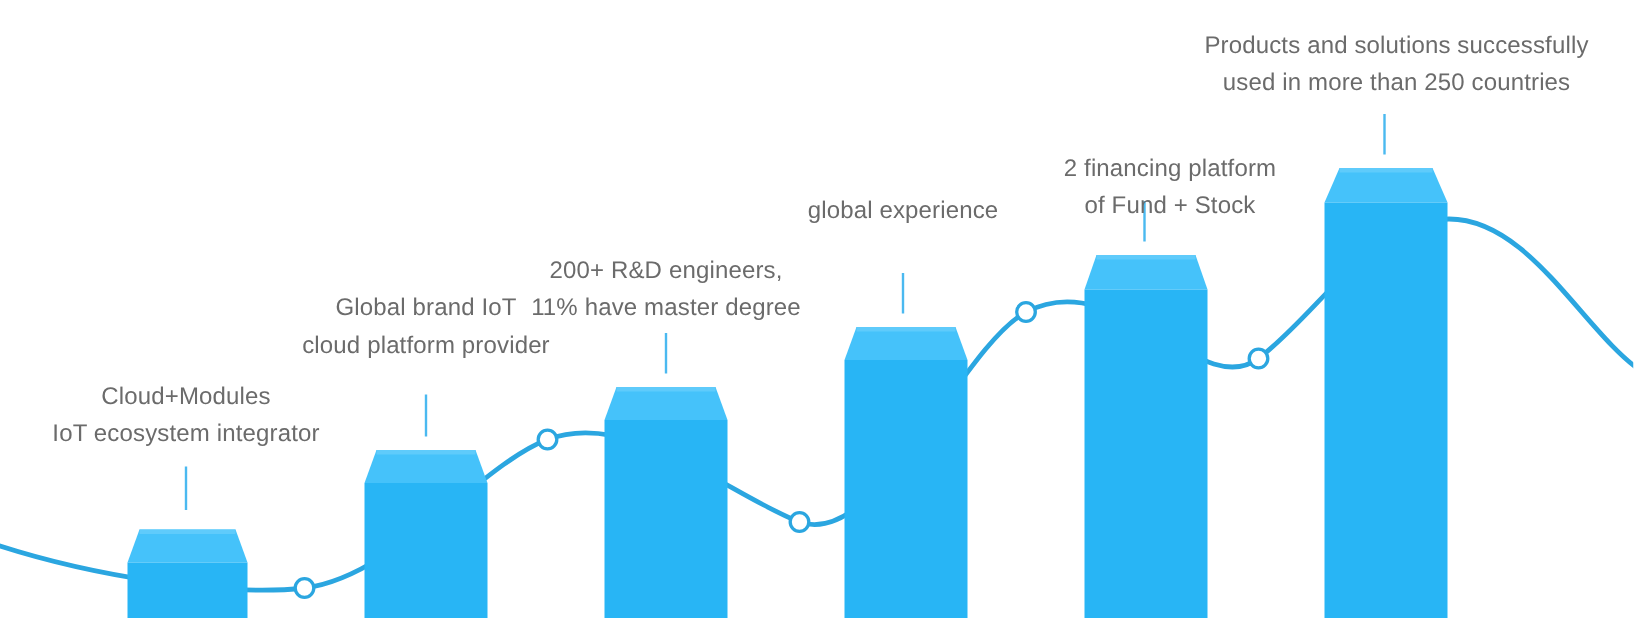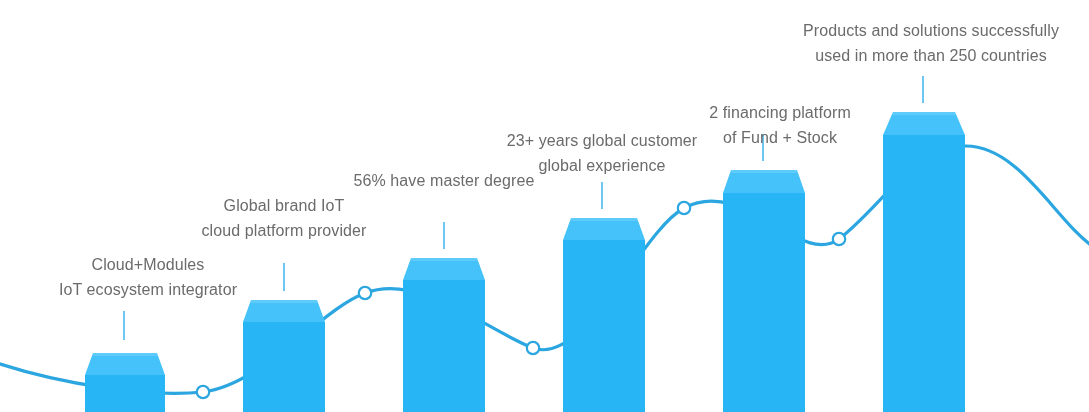--- a/index.html
+++ b/index.html
@@ -94,33 +94,33 @@
         <line x1="124" y1="311" x2="124" y2="340" stroke="#4ab9f0" stroke-width="1.6"></line>
         <line x1="284" y1="263" x2="284" y2="291" stroke="#4ab9f0" stroke-width="1.6"></line>
         <line x1="444" y1="222" x2="444" y2="249" stroke="#4ab9f0" stroke-width="1.6"></line>
         <line x1="602" y1="182" x2="602" y2="209" stroke="#4ab9f0" stroke-width="1.6"></line>
         <line x1="763" y1="134" x2="763" y2="161" stroke="#4ab9f0" stroke-width="1.6"></line>
         <line x1="923" y1="76" x2="923" y2="103" stroke="#4ab9f0" stroke-width="1.6"></line>
       </g>
   </svg>
 
   <div id="labels-layer">
-      <div class="label-block" style="top: 252px; left: 12px; width: 248px; padding-left: 12px;">
+      <div class="label-block" style="top: 252px; left: 0px; width: 248px;">
         <span class="lbl-line">Cloud+Modules</span>
         <span class="lbl-line">IoT ecosystem integrator</span>
       </div>
       <div class="label-block" style="top: 193px; left: 0px; width: 568px;">
         <span class="lbl-line">Global brand IoT</span>
         <span class="lbl-line">cloud platform provider</span>
       </div>
       <div class="label-block" style="top: 168px; left: 0px; width: 888px;">
-        <span class="lbl-line">56% have master degree</span>
+        <span class="lbl-line">200+ R&amp;D engineers,</span>
+        <span class="lbl-line">11% have master degree</span>
       </div>
       <div class="label-block" style="top: 128px; left: 115px; width: 974px;">
-        <span class="lbl-line">23+ years global customer</span>
         <span class="lbl-line">global experience</span>
       </div>
       <div class="label-block" style="top: 74px; left: 454px; width: 652px; margin-top: 26px;">
         <span class="lbl-line">2 financing platform</span>
         <span class="lbl-line">of Fund + Stock</span>
       </div>
       <div class="label-block" style="top: 18px; left: 773px; width: 316px;">
         <span class="lbl-line">Products and solutions successfully</span>
         <span class="lbl-line">used in more than 250 countries</span>
       </div>

